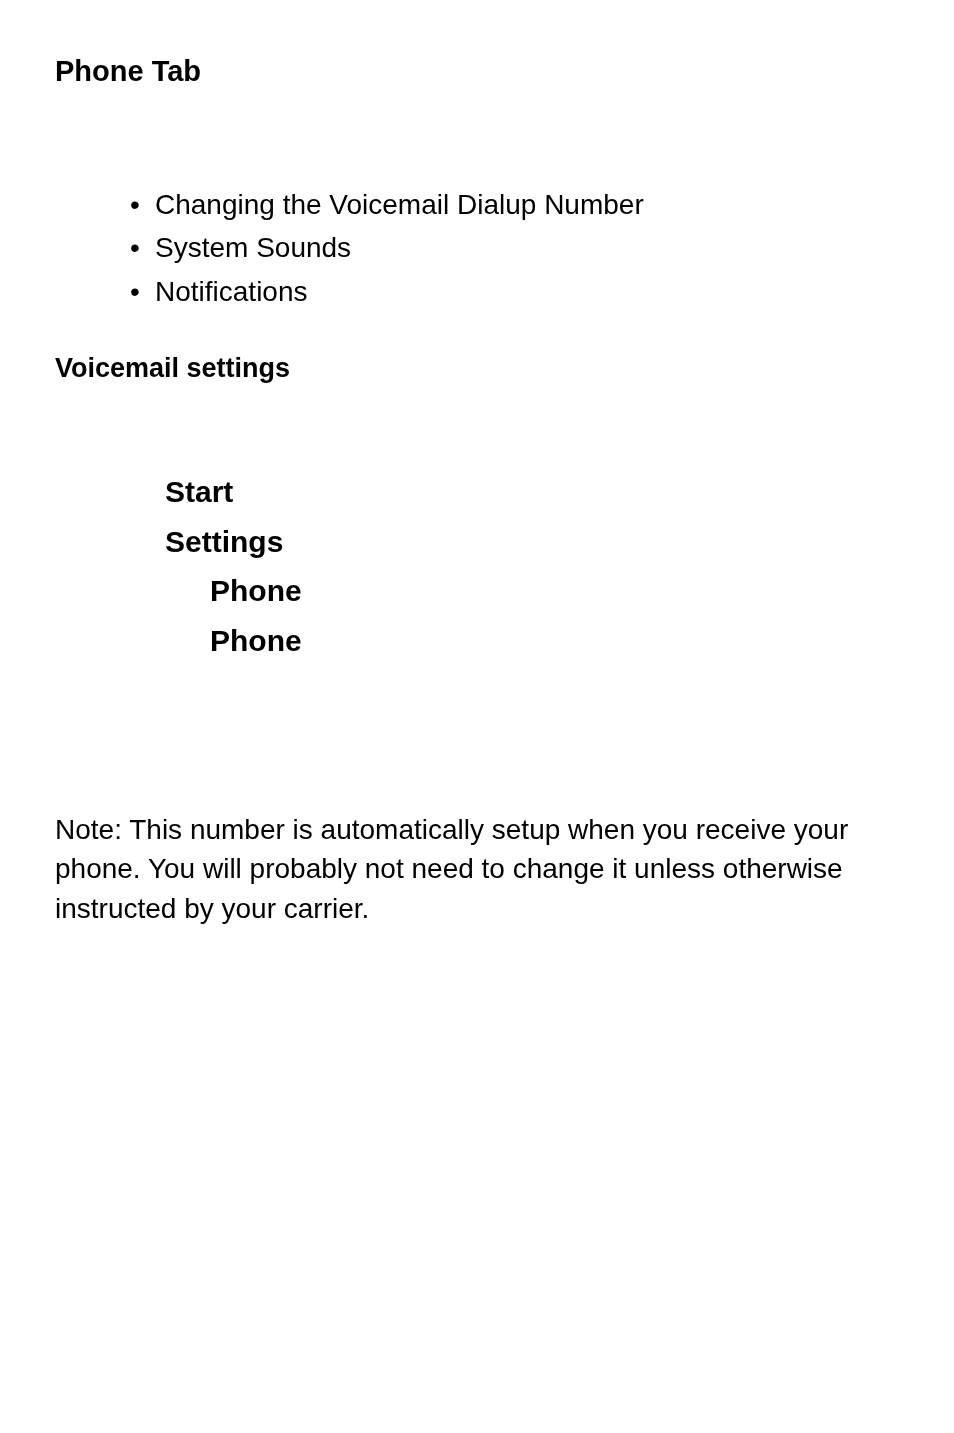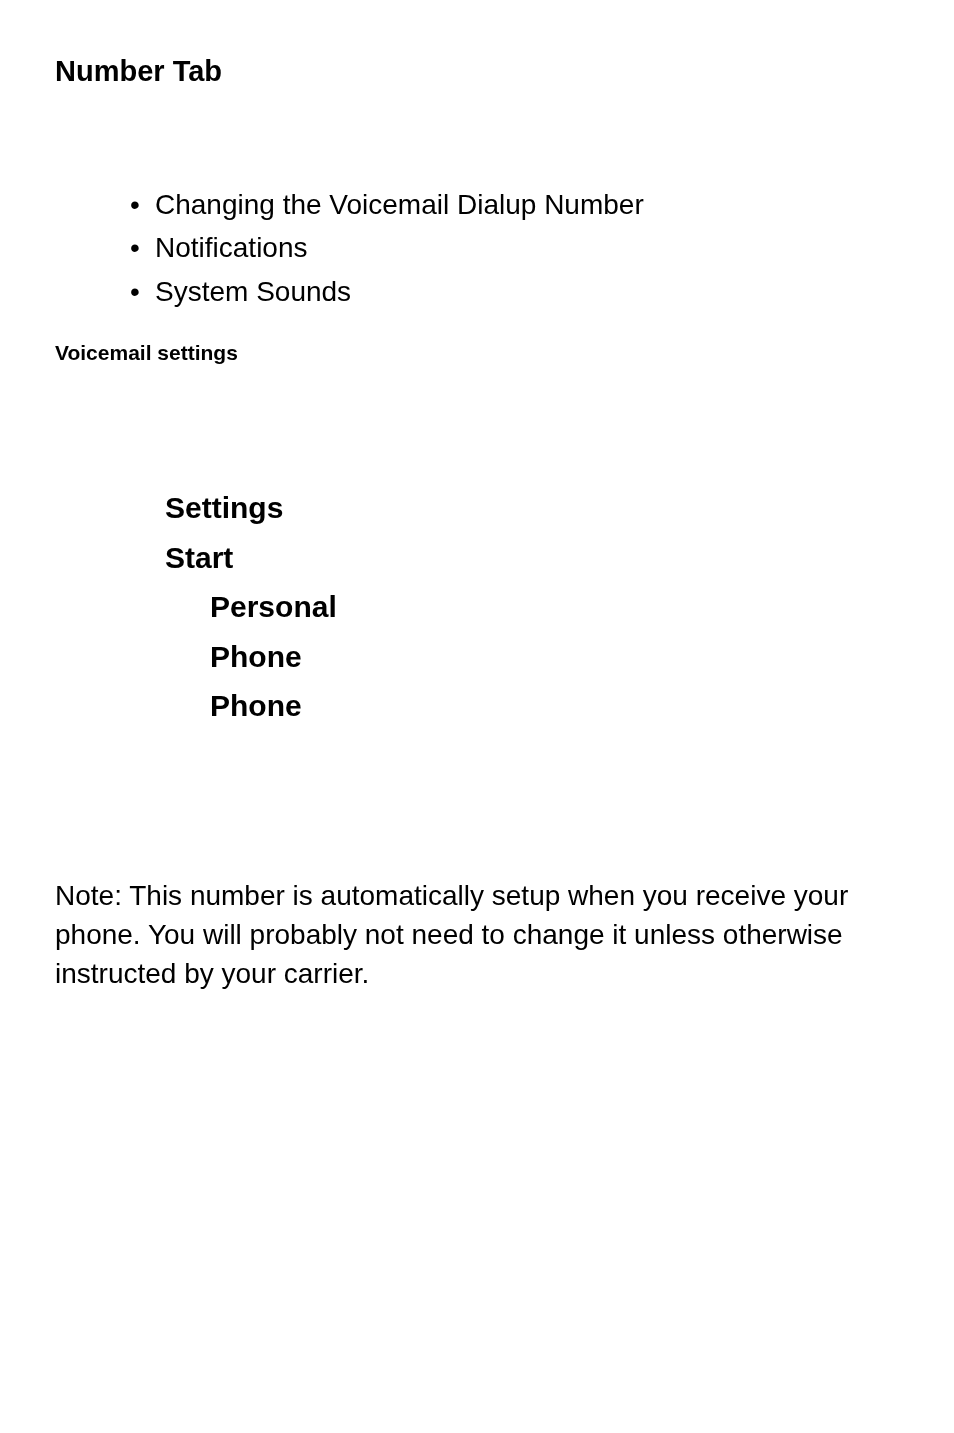--- a/index.html
+++ b/index.html
@@ -16,38 +16,38 @@
       padding: 55px 55px 0 55px;
     }
     .section-heading {
       font-size: 29px;
       font-weight: bold;
       margin-bottom: 95px;
     }
     .bullet-list {
       list-style: none;
       margin-left: 75px;
-      margin-bottom: 28px;
+      margin-bottom: 40px;
     }
     .bullet-list li {
       font-size: 28px;
       line-height: 1.55;
       position: relative;
       padding-left: 25px;
     }
     .bullet-list li::before {
       content: "•";
       position: absolute;
       left: 0;
       font-size: 28px;
     }
     .sub-heading {
-      font-size: 21px;
+      font-size: 27px;
       font-weight: bold;
-      margin-bottom: 118px;
+      margin-bottom: 83px;
     }
     .nav-block {
       margin-left: 110px;
       margin-bottom: 145px;
     }
     .nav-item {
       font-size: 30px;
       font-weight: bold;
       line-height: 1.65;
     }
@@ -58,33 +58,32 @@
       font-size: 28px;
       line-height: 1.4;
     }
     .note-label {
       font-weight: normal;
     }
   </style>
 </head>
 <body>
 
-<h1 class="section-heading">Number Tab</h1>
+<h1 class="section-heading">Phone Tab</h1>
 
 <ul class="bullet-list">
   <li>Changing the Voicemail Dialup Number</li>
+  <li>System Sounds</li>
   <li>Notifications</li>
-  <li>System Sounds</li>
 </ul>
 
 <h2 class="sub-heading">Voicemail settings</h2>
 
 <div class="nav-block">
+  <div class="nav-item">Start</div>
   <div class="nav-item">Settings</div>
-  <div class="nav-item">Start</div>
-  <div class="nav-item nav-sub">Personal</div>
   <div class="nav-item nav-sub">Phone</div>
   <div class="nav-item nav-sub">Phone</div>
 </div>
 
 <p class="note-paragraph">
   <span class="note-label">Note:</span><span> This number is automatically setup when you receive your phone. You will probably not need to change it unless otherwise instructed by your carrier.</span>
 </p>
 
 </body></html>

